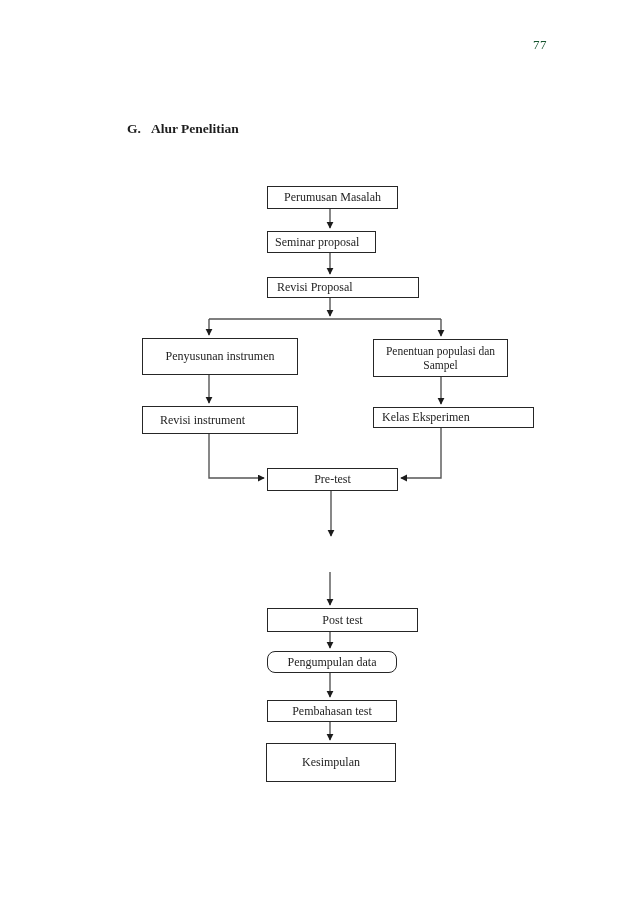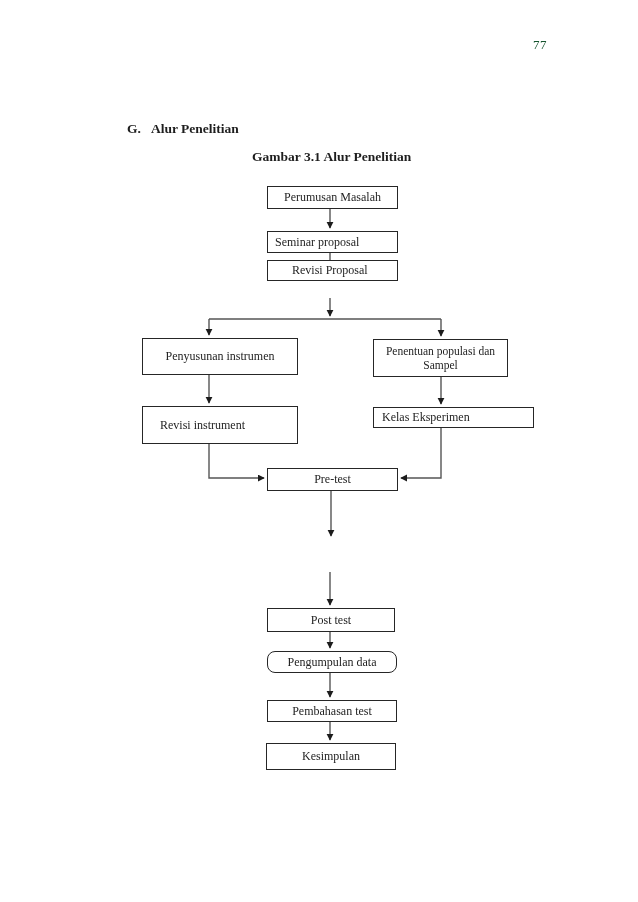--- a/index.html
+++ b/index.html
@@ -79,21 +79,20 @@
 
 <div class="page">
 
   <div class="page-number">77</div>
 
   <div class="section-heading">
     <span class="prefix">G.</span>
     <span>Alur Penelitian</span>
   </div>
 
-  <div class="figure-title">Gambar 3.1 Alur Penelitian</div>
 
   <svg class="connector-layer" viewBox="0 0 638 902" xmlns="http://www.w3.org/2000/svg">
     <defs>
       <marker id="ah" markerWidth="8" markerHeight="8" refX="6.2" refY="3.5" orient="auto" markerUnits="userSpaceOnUse">
         <path d="M0,0 L7,3.5 L0,7 Z" fill="#1c1c1c"></path>
       </marker>
     </defs>
     <g stroke="#555555" stroke-width="1.4" fill="none">
       <line x1="330" y1="209" x2="330" y2="228" marker-end="url(#ah)"></line>
       <line x1="330" y1="253" x2="330" y2="274" marker-end="url(#ah)"></line>
@@ -108,36 +107,36 @@
       <line x1="331" y1="491" x2="331" y2="536" marker-end="url(#ah)"></line>
       <line x1="330" y1="572" x2="330" y2="605" marker-end="url(#ah)"></line>
       <line x1="330" y1="631" x2="330" y2="648" marker-end="url(#ah)"></line>
       <line x1="330" y1="673" x2="330" y2="697" marker-end="url(#ah)"></line>
       <line x1="330" y1="722" x2="330" y2="740" marker-end="url(#ah)"></line>
     </g>
   </svg>
 
   <div class="node" style="left:267px; top:186px; width:131px; height:23px;text-align:right;">Perumusan Masalah</div>
 
-  <div class="node align-left" style="left:267px; top:231px; width:131px; height:22px; padding-left:7px;">Seminar proposal</div>
+  <div class="node align-left" style="left:267px; top:231px; width:109px; height:22px; padding-left:7px;">Seminar proposal</div>
 
-  <div class="node align-left" style="left:267px; top:260px; width:131px; height:21px; padding-left:24px;">Revisi Proposal</div>
+  <div class="node align-left" style="left:267px; top:277px; width:152px; height:21px; padding-left:9px;">Revisi Proposal</div>
 
   <div class="node" style="left:142px; top:338px; width:156px; height:37px;">Penyusunan instrumen</div>
 
   <div class="node two-line" style="left:373px; top:339px; width:135px; height:38px;">Penentuan populasi dan Sampel</div>
 
-  <div class="node align-left" style="left:142px; top:406px; width:156px; height:38px; padding-left:17px;">Revisi instrument</div>
+  <div class="node align-left" style="left:142px; top:406px; width:156px; height:28px; padding-left:17px;">Revisi instrument</div>
 
   <div class="node align-left" style="left:373px; top:407px; width:161px; height:21px; padding-left:8px;">Kelas Eksperimen</div>
 
   <div class="node" style="left:267px; top:468px; width:131px; height:23px;">Pre-test</div>
 
 
-  <div class="node" style="left:267px; top:608px; width:128px; height:24px;">Post test</div>
+  <div class="node" style="left:267px; top:608px; width:151px; height:24px;">Post test</div>
 
   <div class="node" style="left:267px; top:651px; width:130px; height:22px;border-radius:8px;">Pengumpulan data</div>
 
   <div class="node" style="left:267px; top:700px; width:130px; height:22px;">Pembahasan test</div>
 
-  <div class="node" style="left:266px; top:743px; width:130px; height:27px;">Kesimpulan</div>
+  <div class="node" style="left:266px; top:743px; width:130px; height:39px;">Kesimpulan</div>
 
 </div>
 
 </body></html>

